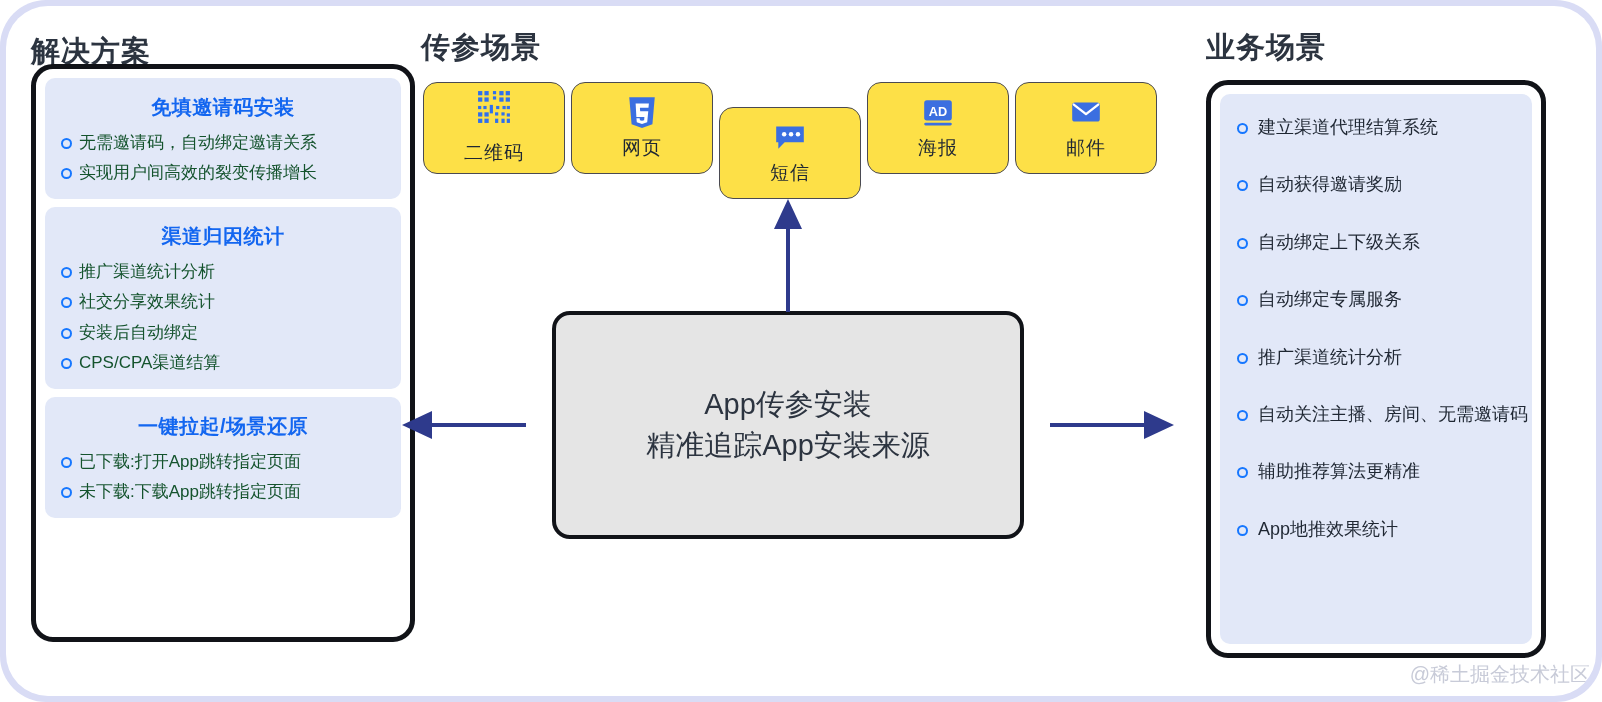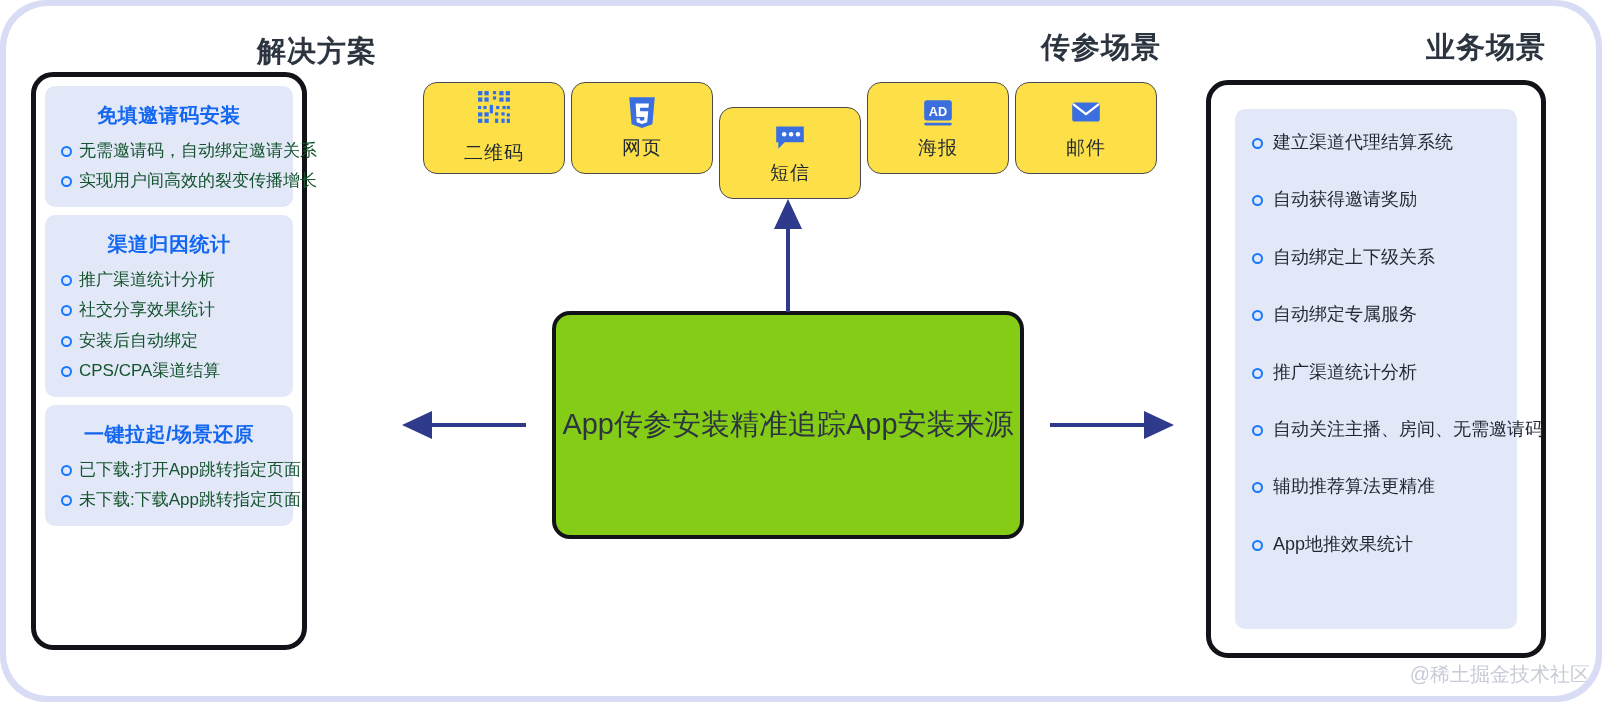--- a/index.html
+++ b/index.html
@@ -35,36 +35,36 @@
   }
 
   
   .col-title {
     position: absolute;
     font-size: 29px;
     font-weight: 700;
     color: #2c3440;
     letter-spacing: 1px;
     white-space: nowrap;
-    text-align: right;
+    text-align: left;
   }
   #title-left   { left: 25px;   top: 26px; width: 346px; }
   #title-mid    { left: 415px;  top: 22px; width: 740px; }
   #title-right  { left: 1200px; top: 22px; width: 340px; }
 
   
   .panel {
     position: absolute;
     border: 5px solid #111318;
     border-radius: 22px;
     background: #ffffff;
     box-sizing: border-box;
   }
-  #panel-left  { left: 25px;   top: 66px; width: 276px; height: 578px; padding: 9px; }
-  #panel-right { left: 1200px; top: 74px; width: 340px; height: 578px; padding: 24px; }
+  #panel-left  { left: 25px;   top: 58px; width: 384px; height: 578px; padding: 9px; }
+  #panel-right { left: 1200px; top: 74px; width: 340px; height: 578px; padding: 9px; }
 
   
   .card {
     background: #e2e8f8;
     border-radius: 10px;
     box-sizing: border-box;
     padding: 12px 10px 14px 10px;
     margin-bottom: 8px;
   }
   .card-title {
@@ -153,26 +153,26 @@
 
   
   #center-box {
     position: absolute;
     left: 546px;
     top: 305px;
     width: 472px;
     height: 228px;
     border: 4px solid #111318;
     border-radius: 18px;
-    background: #84cc16;
+    background: #e5e5e5;
     box-sizing: border-box;
     display: flex;
     align-items: center;
     justify-content: center;
-    flex-direction: row;
+    flex-direction: column;
   }
   .center-line {
     font-size: 29px;
     color: #2c3440;
     line-height: 1.42;
     white-space: nowrap;
     text-align: center;
   }
 
   

